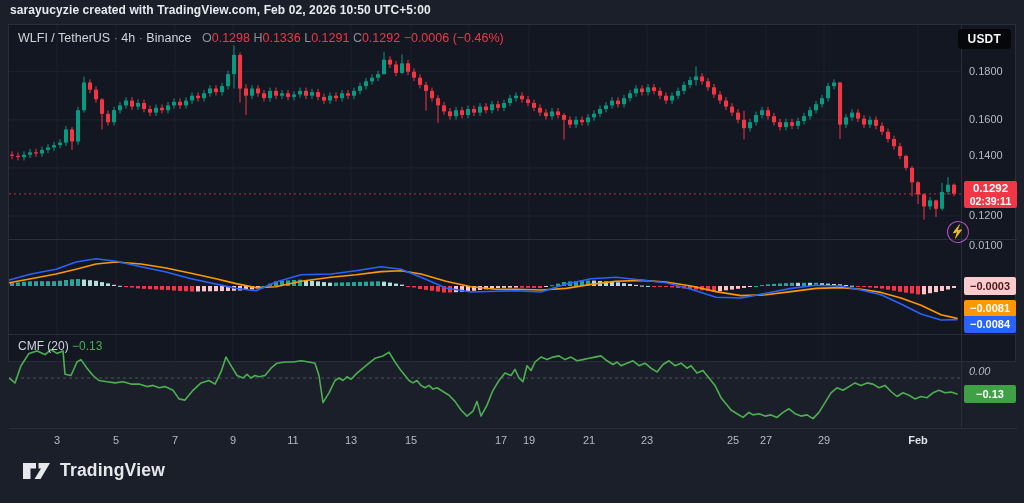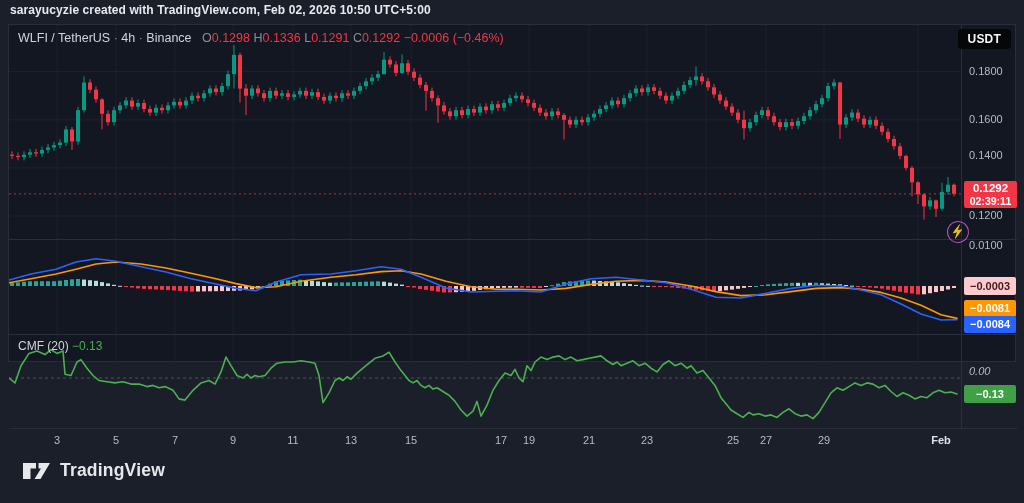--- a/index.html
+++ b/index.html
@@ -41,21 +41,21 @@
     text-align:center; font-size:11px; font-weight:700; color:#fff; line-height:13px;
   }
   .last-price-box {
     position:absolute; left:2px; width:53px; z-index:8; background:#f23645; color:#fff;
     border-radius:2px; text-align:center; padding:1px 0;
   }
   .last-price-box .p { font-size:11.5px; font-weight:700; line-height:13px; }
   .last-price-box .cd { font-size:10.5px; font-weight:600; line-height:12px; }
   .time-axis { position:absolute; left:0; top:403px; width:1008px; height:23px; border-top:1px solid #2a2e39; }
   .time-tick { position:absolute; top:5px; font-size:11px; color:#b6bac4; transform:translateX(-50%); }
-  .time-tick.month { color:#dfe2e8; font-weight:700;margin-left:23px; }
+  .time-tick.month { color:#dfe2e8; font-weight:700; }
   .boost-icon {
     position:absolute; z-index:6; width:22px; height:22px; border-radius:50%;
     border:1.6px solid #c45ad0; color:#c45ad0; font-size:12px; line-height:20px; text-align:center;
     transform:rotate(-12deg); opacity:.9;
   }
   .footer { position:absolute; left:22px; top:460px; display:flex; align-items:center; gap:9px; }
   .footer .tv-text { font-size:17.5px; font-weight:700; color:#e6e8ec; letter-spacing:.2px; }
   svg { display:block; }
 </style>
 </head>

